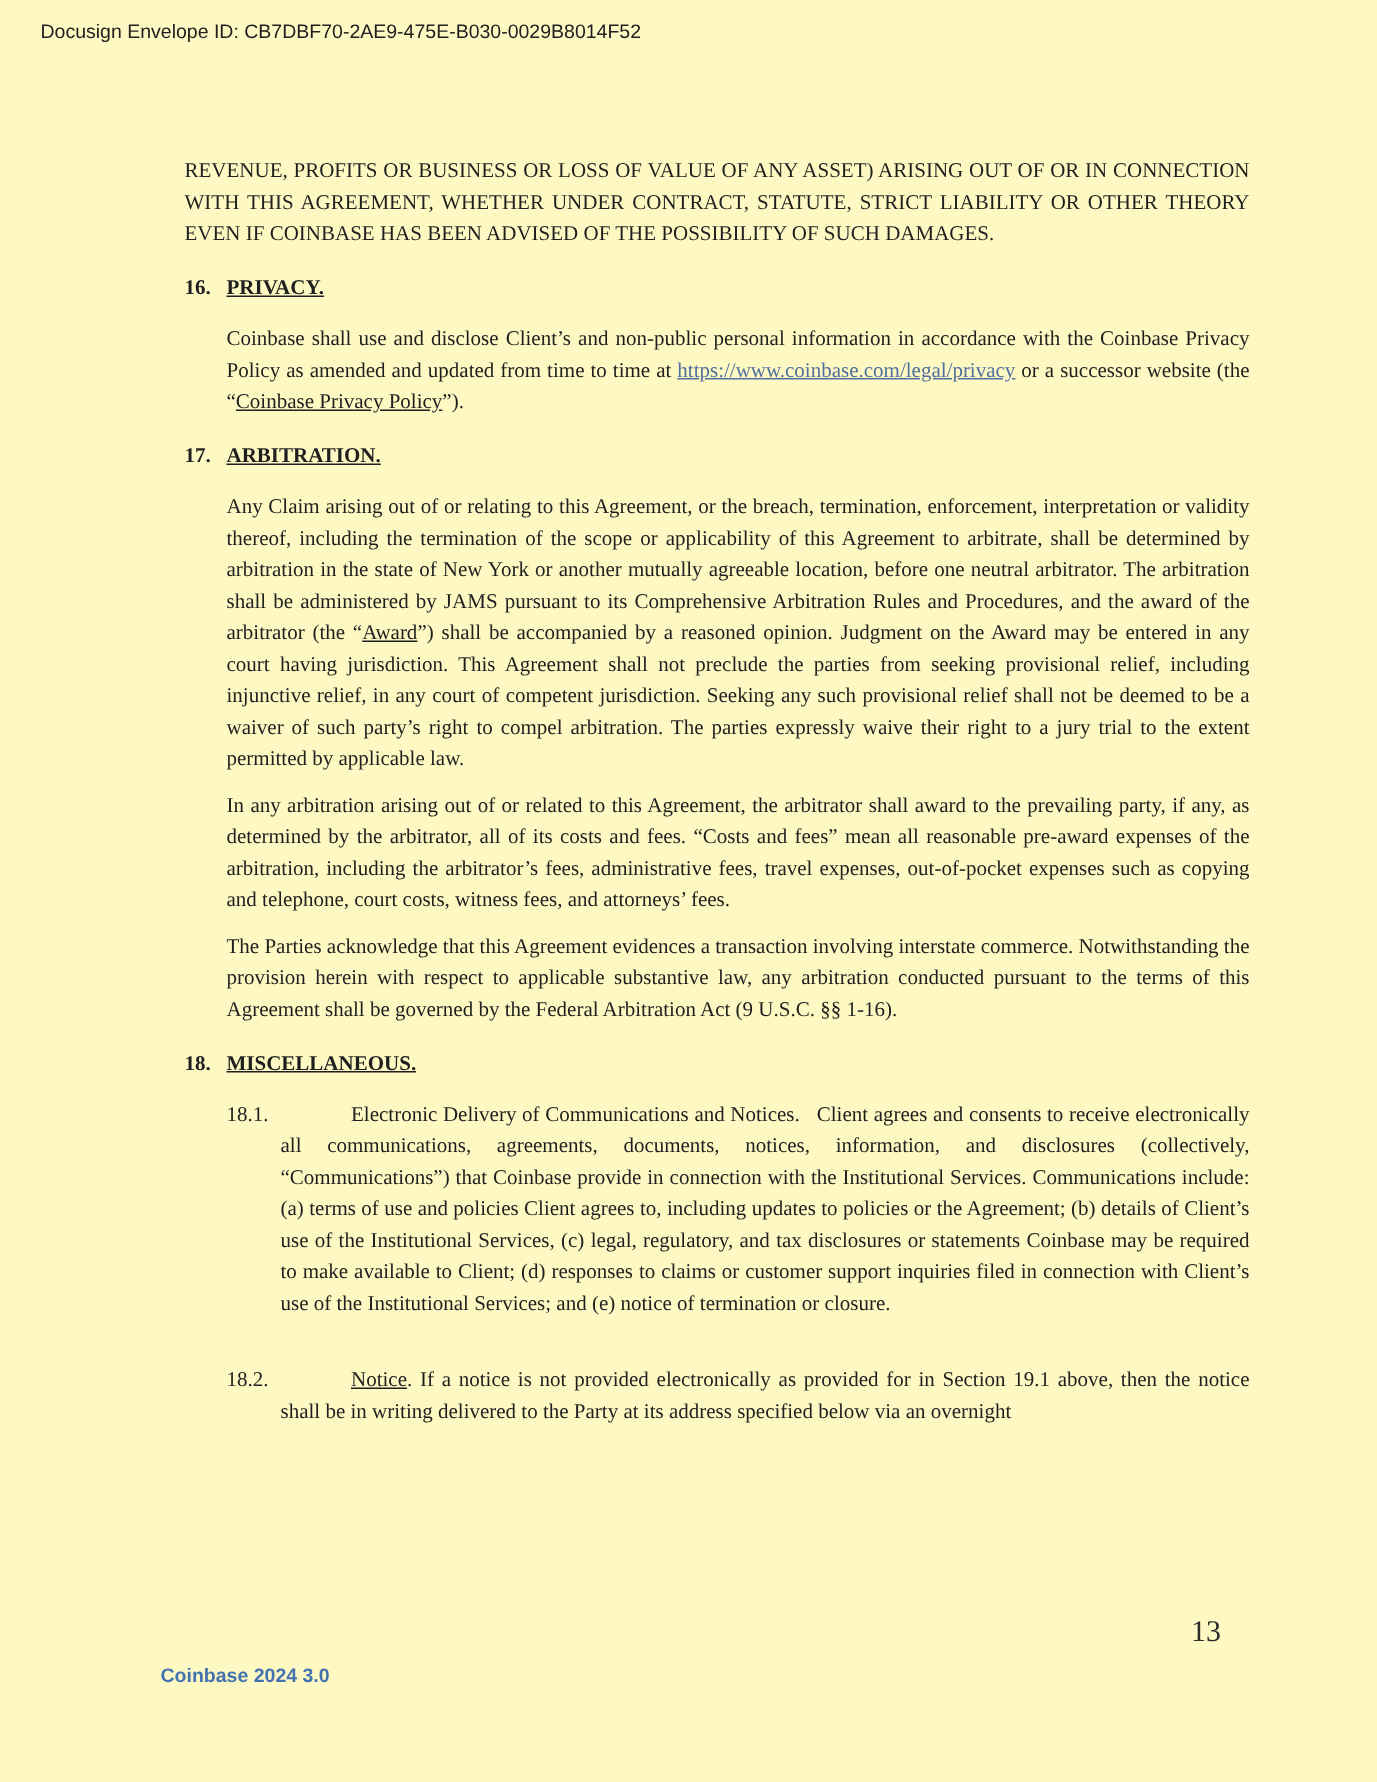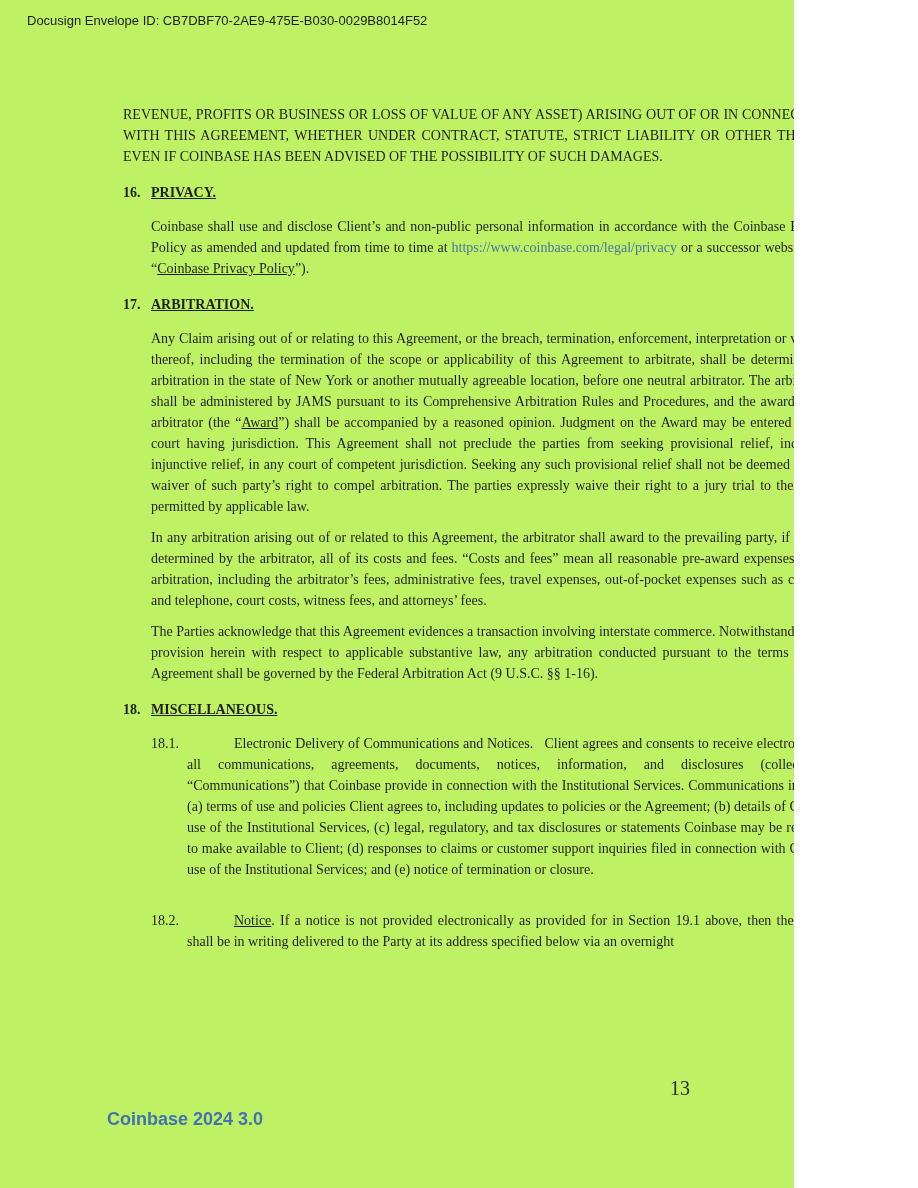--- a/index.html
+++ b/index.html
@@ -1,19 +1,19 @@
 <!DOCTYPE html>
 <html style="--title-blue: #4272b0; --link-blue: #51709f; --body-text: #1f1f1f;"><head>
 <meta charset="utf-8">
 <style>
   html,body{margin:0;padding:0;background:#ffffff;}
   .page{
     position:relative;
-    width:794px;height:1188px;
-    background:#bef264;
+    width:918px;height:1188px;
+    background:#fef9c3;
     overflow:hidden;
     font-family:"Liberation Serif", serif;
     color:var(--body-text,#1f1f1f);
   }
   .docusign{
     position:absolute;top:13px;left:27px;
     font-family:"Liberation Sans", sans-serif;
     font-size:13px;color:#202020;
   }
   .doc-title{
@@ -38,30 +38,30 @@
   .sectitle{text-decoration:underline;}
   .subsec{position:relative;margin-left:28px;}
   .subsec.gap{margin-top:30px;}
   .subnum{position:absolute;left:0;top:0;}
   .subbody{
     margin:0 0 10px 36px;
     text-indent:47px;
     text-align:justify;
   }
   .seg-u{text-decoration:underline;}
-  .seg-link{color:var(--link-blue,#51709f);}
+  .seg-link{color:var(--link-blue,#51709f);text-decoration:underline;}
   .page-number{
     position:absolute;top:1077px;right:104px;
     font-family:"Liberation Serif", serif;
     font-size:20px;color:#2b2b2b;
   }
   .footer-brand{
     position:absolute;top:1109px;left:107px;
     font-family:"Liberation Sans", sans-serif;
-    font-size:18px;font-weight:bold;
+    font-size:13px;font-weight:bold;
     color:var(--title-blue,#4272b0);
   }
 </style>
 </head>
 <body>
 
 <div class="page">
 
   <div class="docusign">Docusign Envelope ID: CB7DBF70-2AE9-475E-B030-0029B8014F52</div>
 

